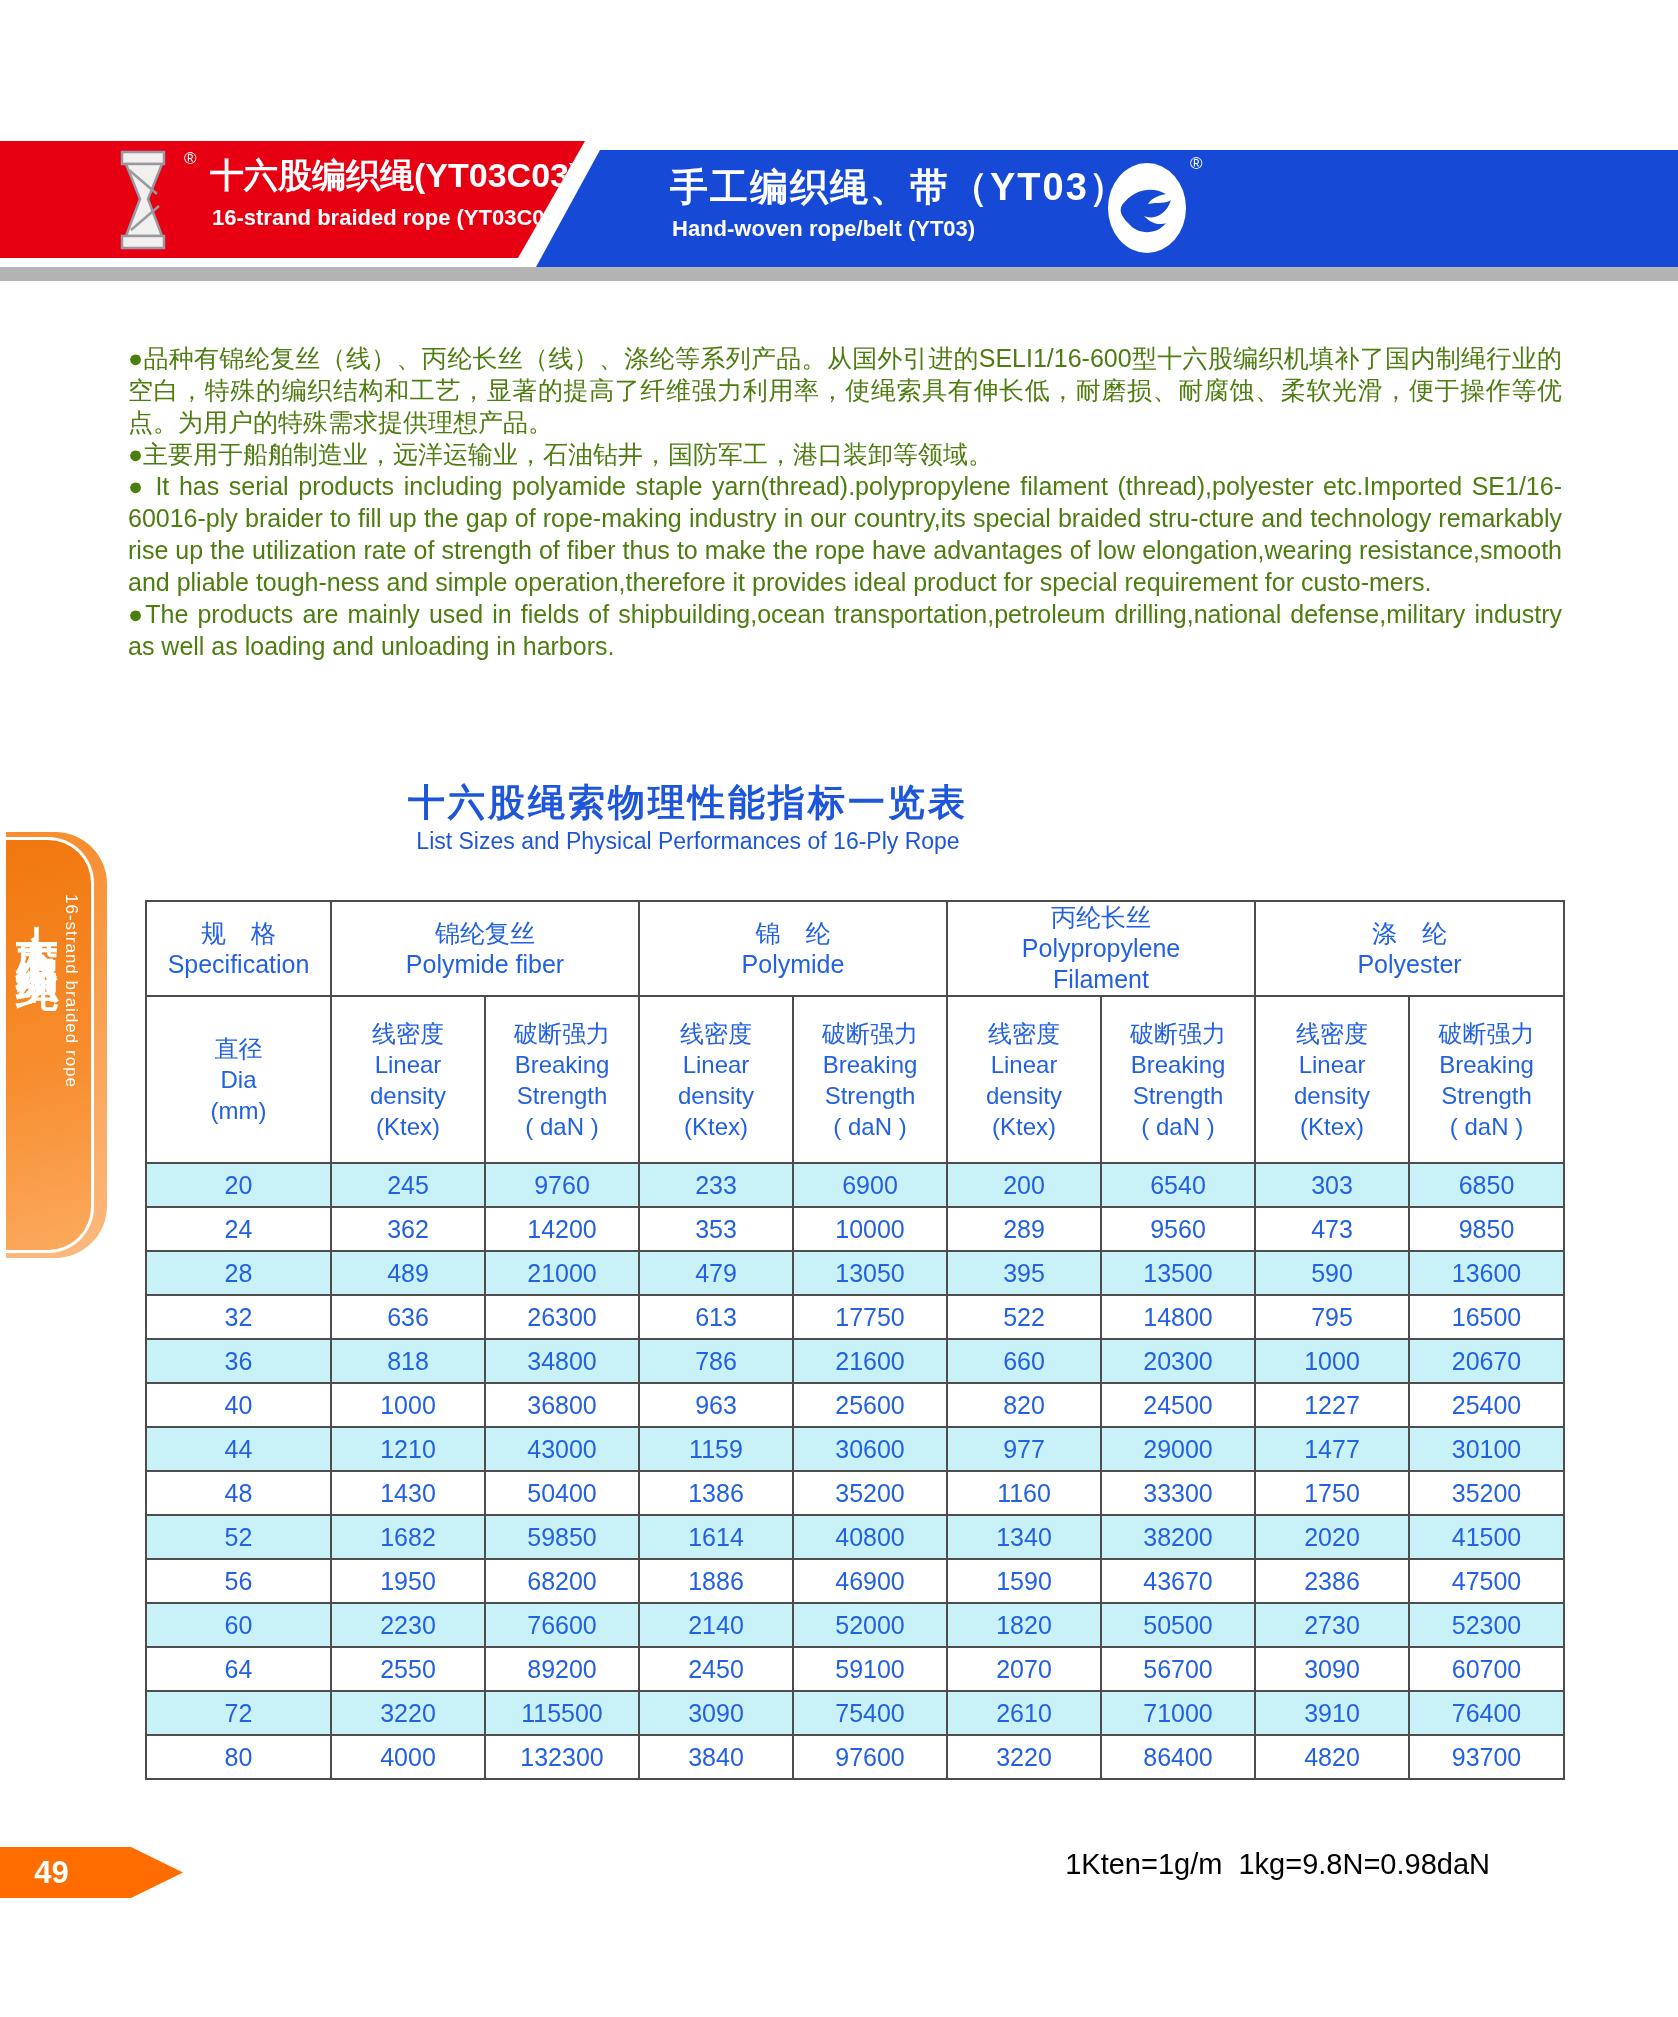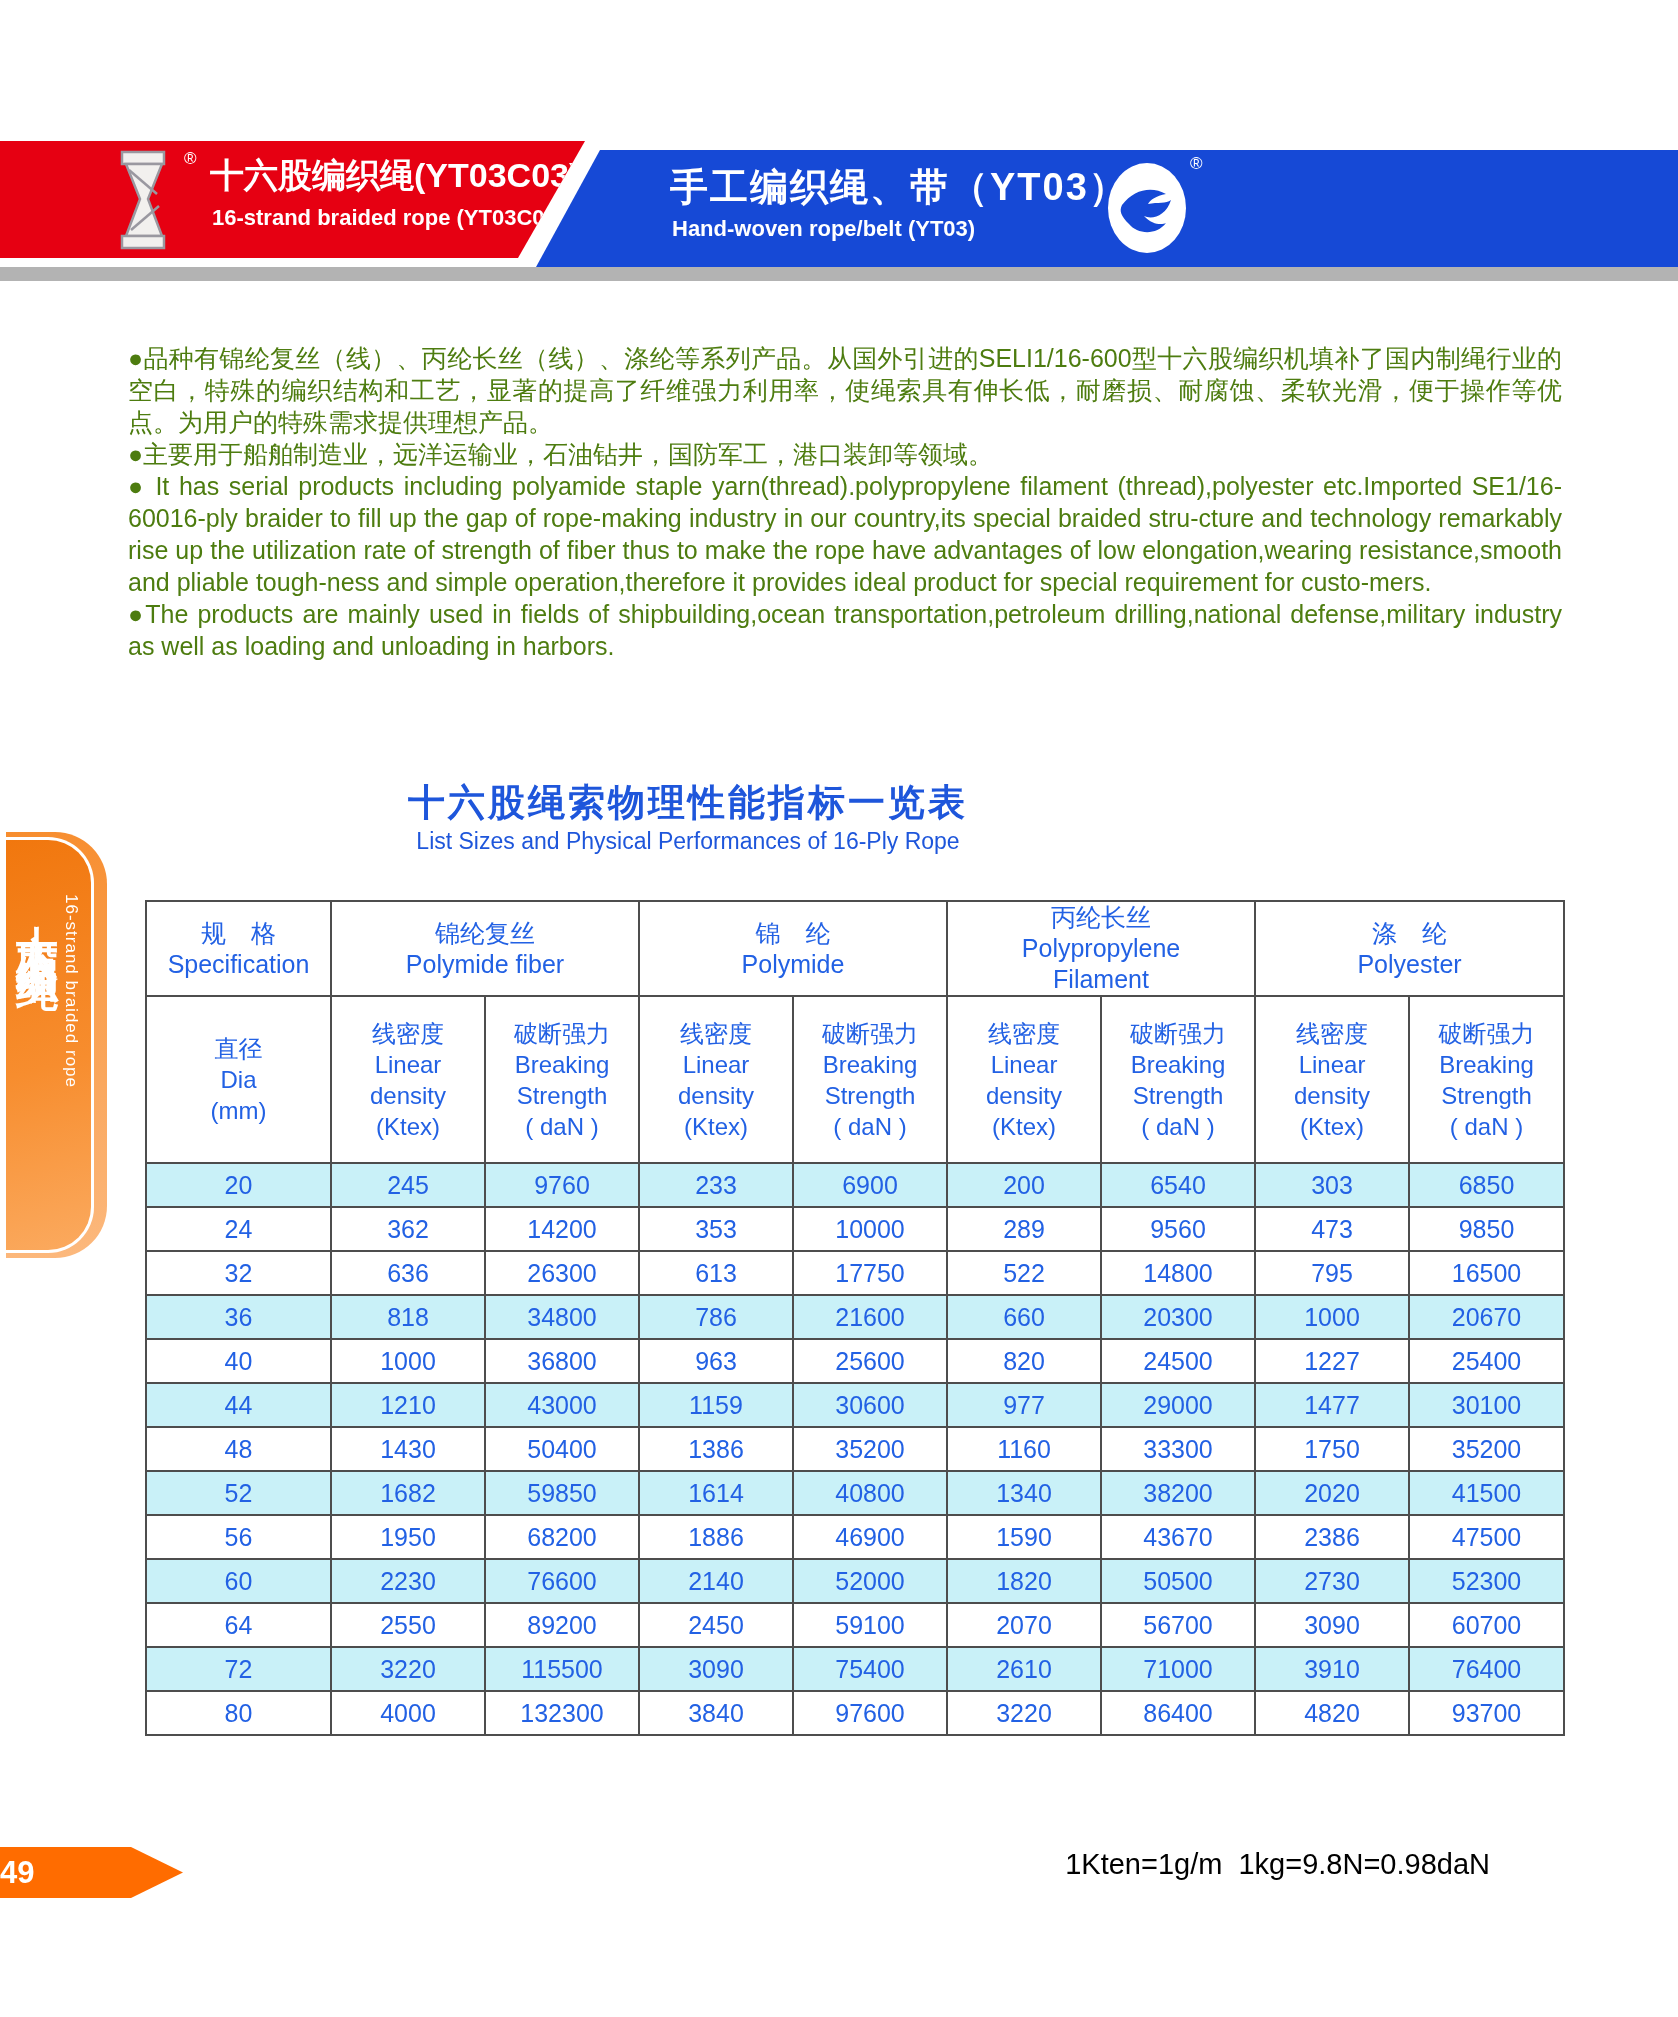--- a/index.html
+++ b/index.html
@@ -56,21 +56,21 @@
       display:flex;flex-direction:row;justify-content:center;align-items:flex-start;
       padding-top:52px;gap:3px;}
   .tab-zh{writing-mode:vertical-rl;text-orientation:upright;color:#fff;
       font-size:42px;font-weight:bold;letter-spacing:9px;line-height:1;}
   .tab-en{writing-mode:vertical-rl;color:#fff;font-size:17px;letter-spacing:1px;margin-top:2px;}
 
   
   .page-arrow{position:absolute;left:0;top:1847px;width:183px;height:51px;
       background:var(--arrow_orange,#ff6c00);
       clip-path:polygon(0 0,131px 0,183px 50%,131px 100%,0 100%);}
-  .page-arrow span{display:block;width:131px;text-align:left;padding-right:28px;box-sizing:border-box;
+  .page-arrow span{display:block;width:131px;text-align:center;padding-right:28px;box-sizing:border-box;
       line-height:51px;color:#fff;font-size:31px;font-weight:bold;}
 </style>
 </head>
 <body>
 
 <div class="page">
 
   <div class="banner">
     <div class="banner-red">
       <svg class="logo-hg" viewBox="0 0 60 100">
@@ -191,20 +191,31 @@
           <td>24</td>
           <td>362</td>
           <td>14200</td>
           <td>353</td>
           <td>10000</td>
           <td>289</td>
           <td>9560</td>
           <td>473</td>
           <td>9850</td>
         </tr>
+        <tr class="alt">
+          <td>28</td>
+          <td>489</td>
+          <td>21000</td>
+          <td>479</td>
+          <td>13050</td>
+          <td>395</td>
+          <td>13500</td>
+          <td>590</td>
+          <td>13600</td>
+        </tr>
         <tr>
           <td>32</td>
           <td>636</td>
           <td>26300</td>
           <td>613</td>
           <td>17750</td>
           <td>522</td>
           <td>14800</td>
           <td>795</td>
           <td>16500</td>

